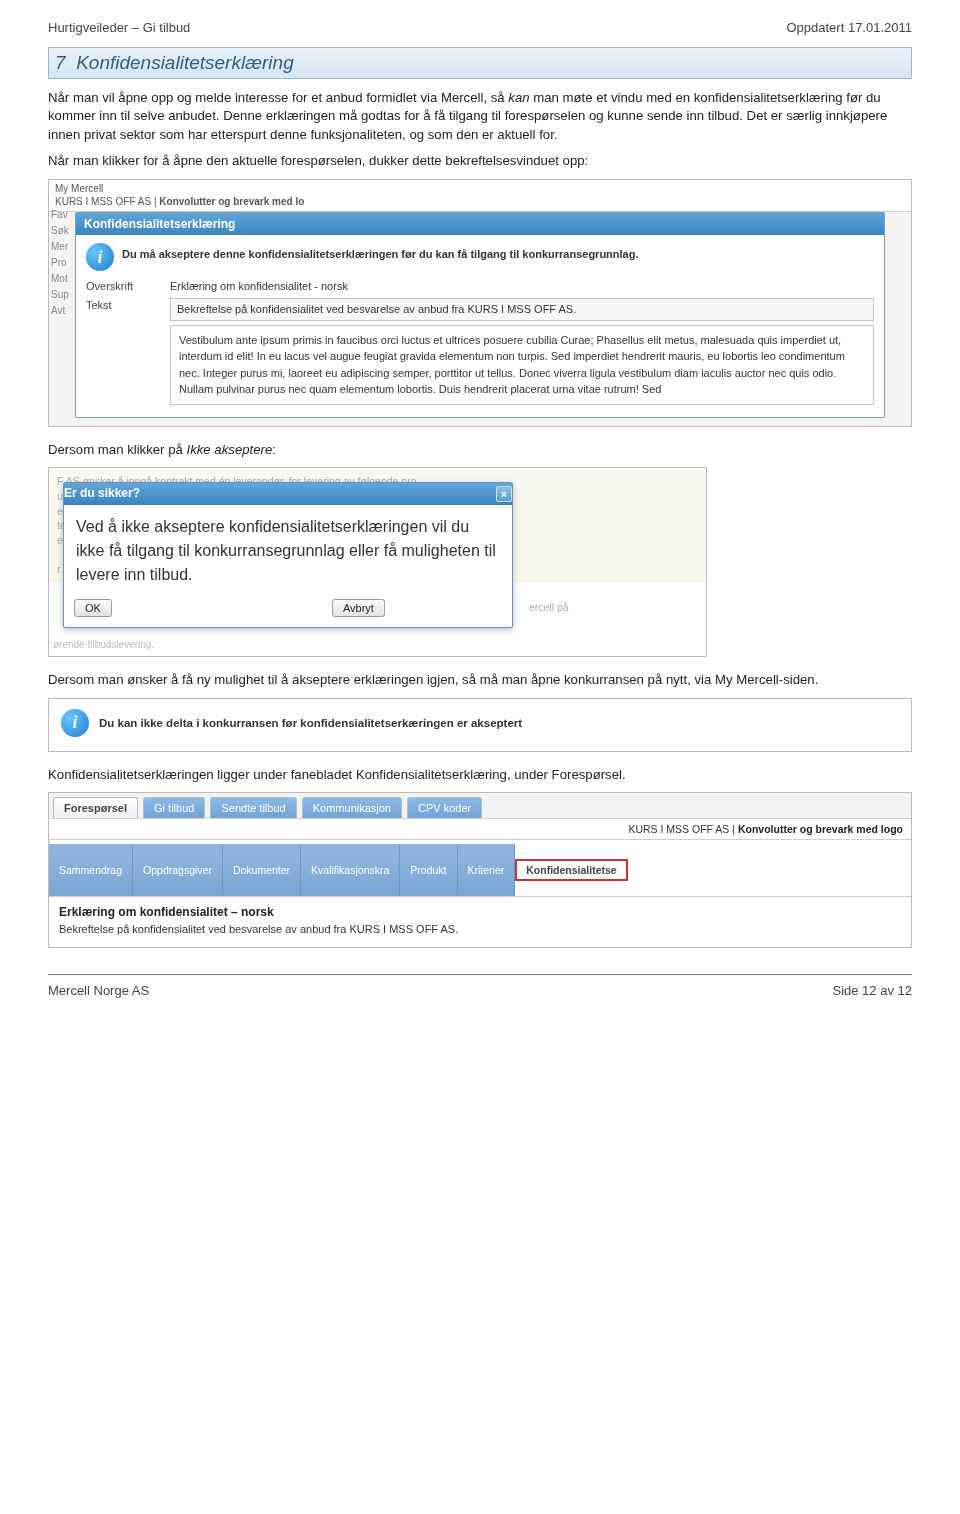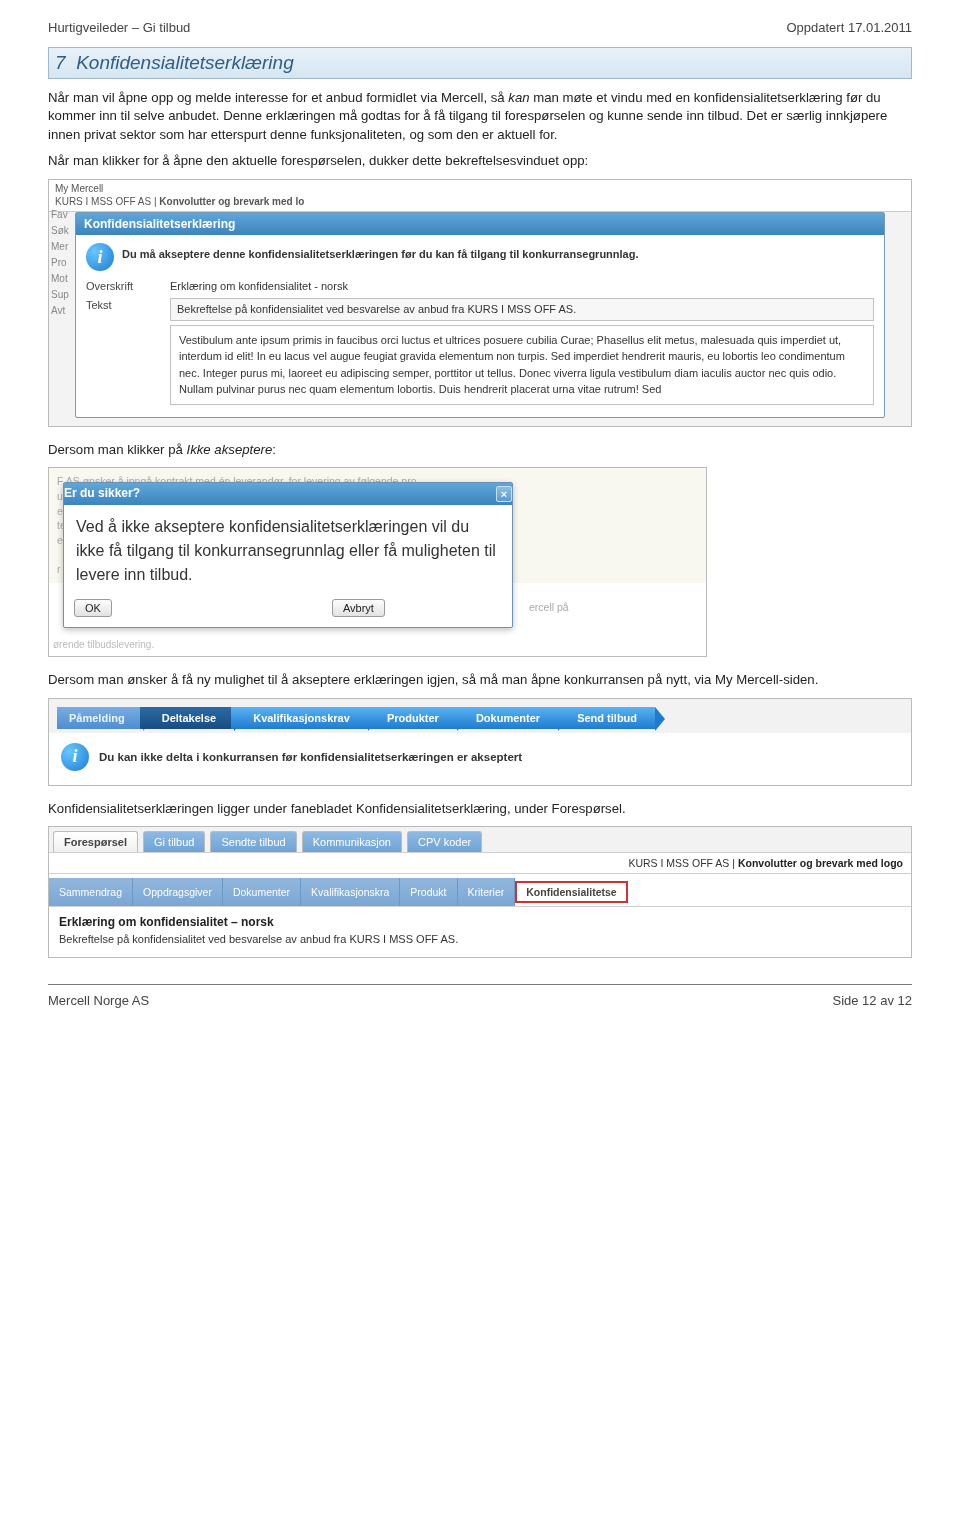--- a/index.html
+++ b/index.html
@@ -156,21 +156,21 @@
   .tabrow1 .tab.active {
     background:linear-gradient(#fff,#f0f0f0); color:#444; font-weight:bold;
   }
   .tabtitlebar {
     text-align:right; font-size:10.5px; padding:4px 8px; color:#333; border-bottom:1px solid #d0d0d0;
     background:#fff;
   }
   .tabtitlebar b { color:#222; }
   .tabrow2 { padding:4px 0 0 0; background:#fff; border-bottom:1px solid #d0d0d0; white-space:nowrap; overflow:hidden;}
   .tabrow2 .tab2 {
-    display:inline-block; font-size:10.5px; padding:8px 10px; margin-right:0;
+    display:inline-block; font-size:10.5px; padding:20px 10px; margin-right:0;
     background:linear-gradient(#92b7dd,#7aa6d4); color:#fff;
     border-right:1px solid #6d97c4;
   }
   .tabrow2 .tab2.active {
     background:#fff; color:#444; font-weight:bold; border:1px solid #c14444; border-bottom:none;
     padding:3px 9px;
   }
   .tabrow2 .redbox { border:2px solid #cc3333; display:inline-block; padding:0; }
   .tabrow2 .redbox .tab2.active { border:none; }
   .tabcontent { padding:8px 10px 12px 10px; }
@@ -273,28 +273,20 @@
       <div class="dlg-foot">
         <span class="winbtn">OK</span>
         <span class="winbtn">Avbryt</span>
       </div>
     </div>
   </div>
 
   <p class="body-text">Dersom man ønsker å få ny mulighet til å akseptere erklæringen igjen, så må man åpne konkurransen på nytt, via My Mercell-siden.</p>
 
   <div class="shot-nav">
-    <div class="chev-row">
-      <span class="chev lite first">Påmelding</span>
-      <span class="chev sel">Deltakelse</span>
-      <span class="chev">Kvalifikasjonskrav</span>
-      <span class="chev">Produkter</span>
-      <span class="chev">Dokumenter</span>
-      <span class="chev">Send tilbud</span>
-    </div>
     <div class="warnrow">
       <div class="info-icon">i</div>
       <div style="font-weight:bold;font-size:11.5px;">Du kan ikke delta i konkurransen før konfidensialitetserkæringen er akseptert</div>
     </div>
   </div>
 
   <p class="body-text">Konfidensialitetserklæringen ligger under fanebladet Konfidensialitetserklæring, under Forespørsel.</p>
 
   <div class="shot-tabs">
     <div class="tabrow1">

